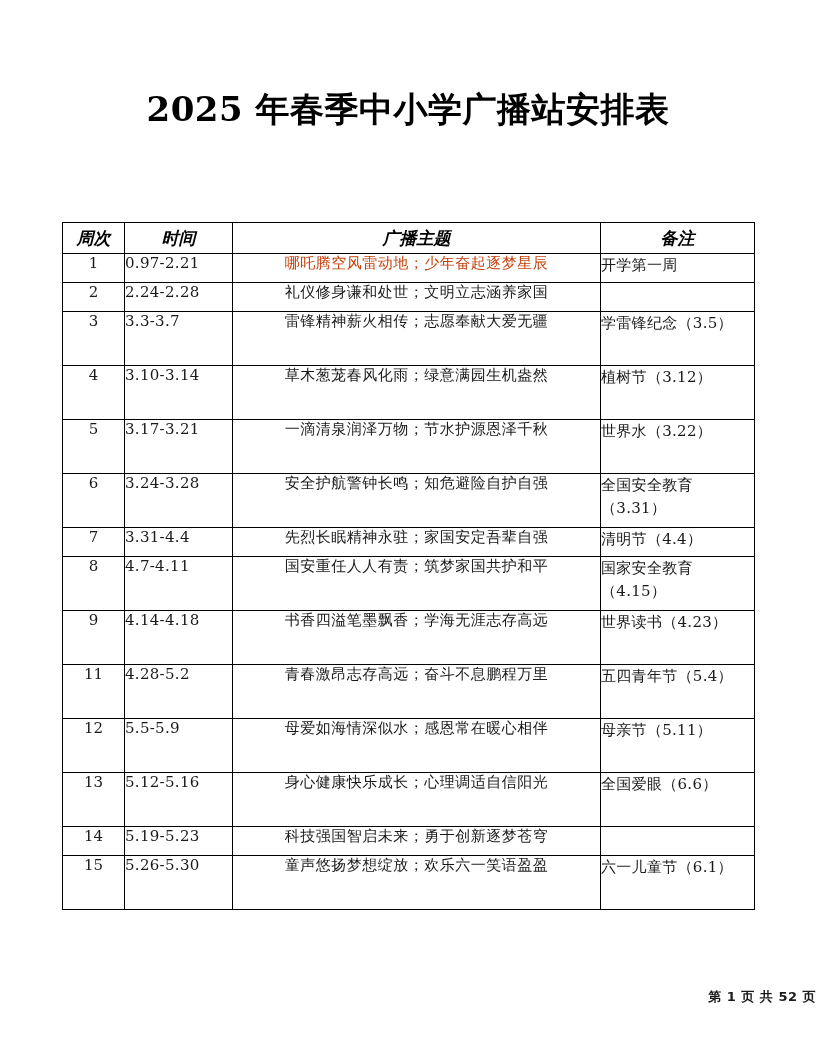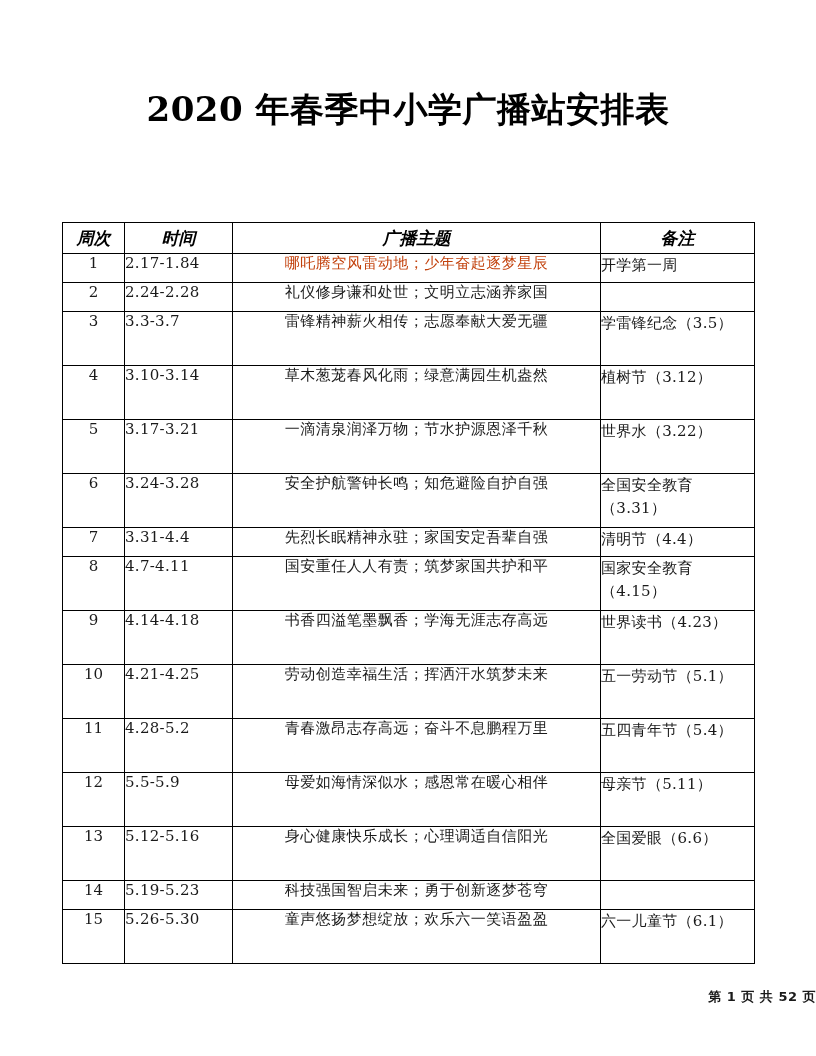--- a/index.html
+++ b/index.html
@@ -125,21 +125,21 @@
     font-weight: bold;
     color: #1a1a1a;
     letter-spacing: 0.5px;
   }
 </style>
 </head>
 <body>
 
 <div class="page">
 
-  <div class="doc-title">2020 年春季中小学广播站安排表</div>
+  <div class="doc-title">2025 年春季中小学广播站安排表</div>
 
 
   <div class="table-wrap">
     <table class="schedule">
       <colgroup>
         <col class="col-week">
         <col class="col-time">
         <col class="col-theme">
         <col class="col-remark">
       </colgroup>
@@ -147,21 +147,21 @@
         <tr>
           <th class="col-week">周次</th>
           <th class="col-time">时间</th>
           <th class="col-theme">广播主题</th>
           <th class="col-remark">备注</th>
         </tr>
       </thead>
       <tbody id="schedule-body">
           <tr class="row-short">
             <td class="cell-week">1</td>
-            <td class="cell-time">2.17-1.84</td>
+            <td class="cell-time">0.97-2.21</td>
             <td class="cell-theme theme-highlight" style="color: #c2410c;">哪吒腾空风雷动地；少年奋起逐梦星辰</td>
             <td class="cell-remark">开学第一周</td>
           </tr>
           <tr class="row-short">
             <td class="cell-week">2</td>
             <td class="cell-time">2.24-2.28</td>
             <td class="cell-theme">礼仪修身谦和处世；文明立志涵养家国</td>
             <td class="cell-remark"></td>
           </tr>
           <tr class="row-tall">
@@ -200,26 +200,20 @@
             <td class="cell-theme">国安重任人人有责；筑梦家国共护和平</td>
             <td class="cell-remark">国家安全教育（4.15）</td>
           </tr>
           <tr class="row-tall">
             <td class="cell-week">9</td>
             <td class="cell-time">4.14-4.18</td>
             <td class="cell-theme">书香四溢笔墨飘香；学海无涯志存高远</td>
             <td class="cell-remark">世界读书（4.23）</td>
           </tr>
           <tr class="row-tall">
-            <td class="cell-week">10</td>
-            <td class="cell-time">4.21-4.25</td>
-            <td class="cell-theme">劳动创造幸福生活；挥洒汗水筑梦未来</td>
-            <td class="cell-remark">五一劳动节（5.1）</td>
-          </tr>
-          <tr class="row-tall">
             <td class="cell-week">11</td>
             <td class="cell-time">4.28-5.2</td>
             <td class="cell-theme">青春激昂志存高远；奋斗不息鹏程万里</td>
             <td class="cell-remark">五四青年节（5.4）</td>
           </tr>
           <tr class="row-tall">
             <td class="cell-week">12</td>
             <td class="cell-time">5.5-5.9</td>
             <td class="cell-theme">母爱如海情深似水；感恩常在暖心相伴</td>
             <td class="cell-remark">母亲节（5.11）</td>

